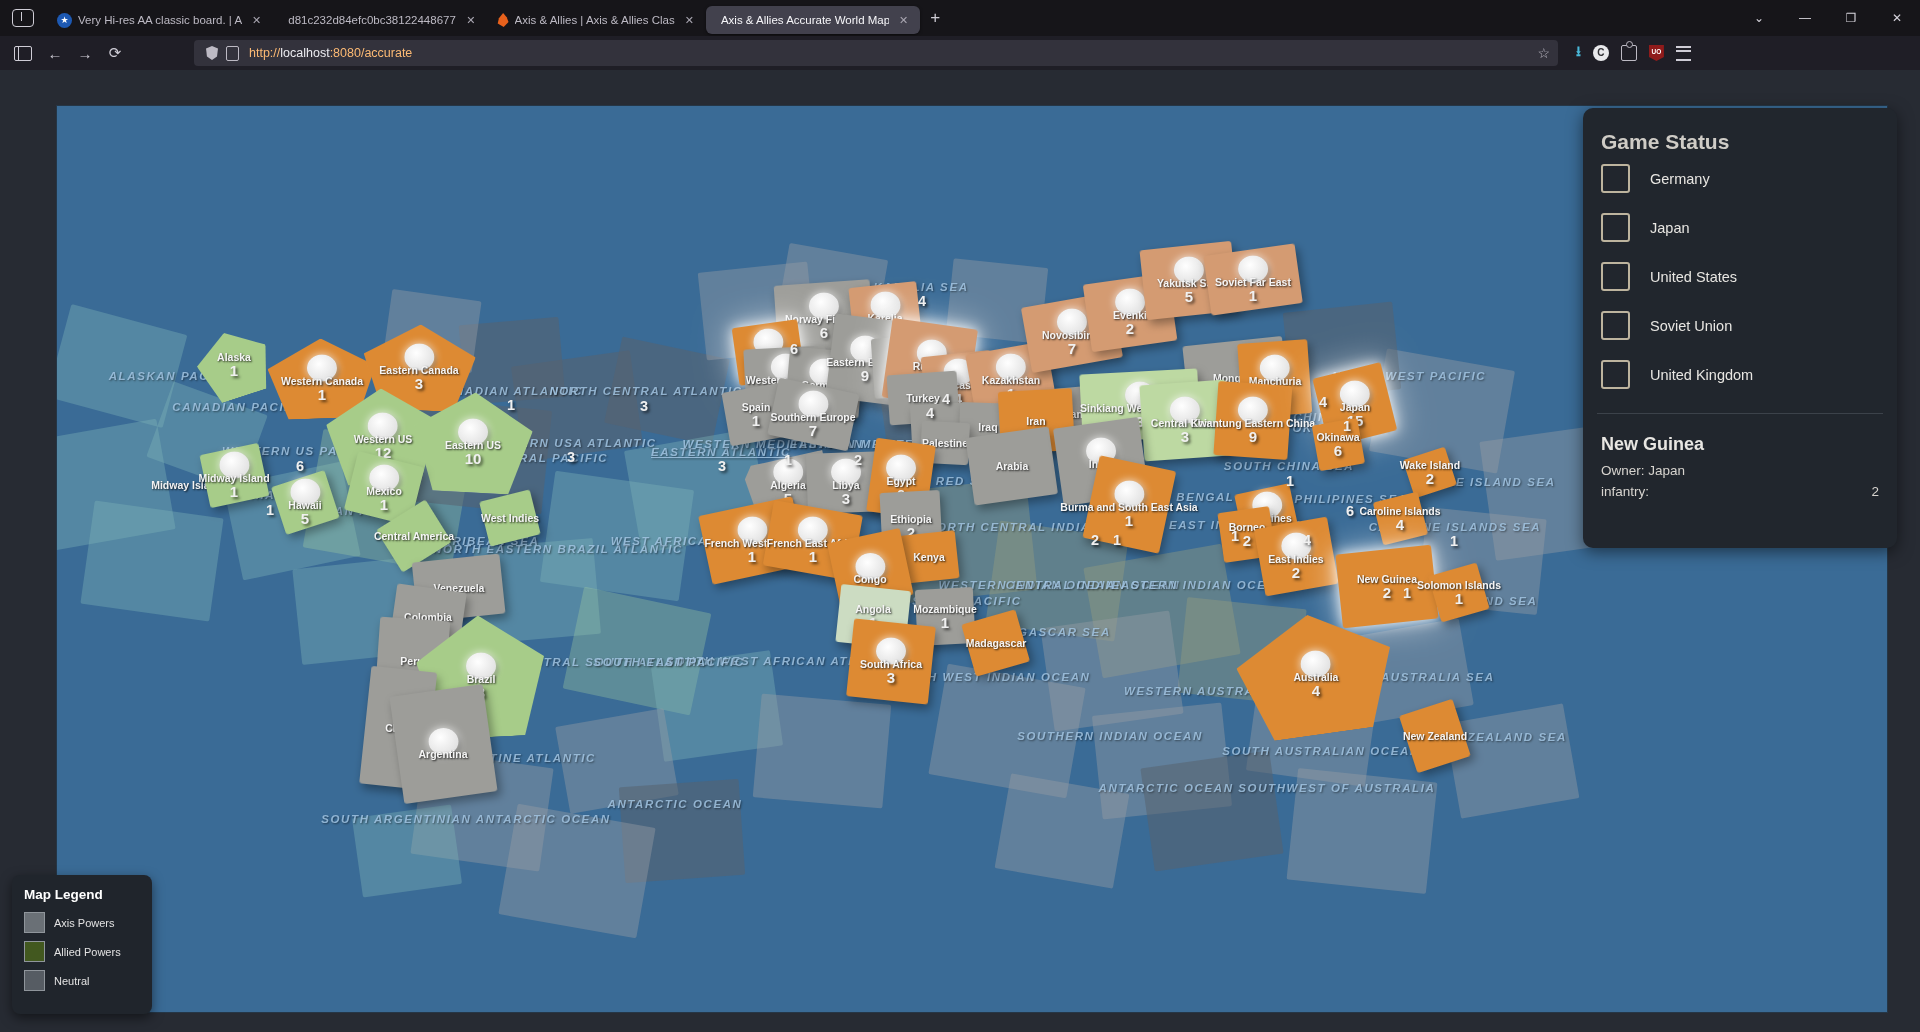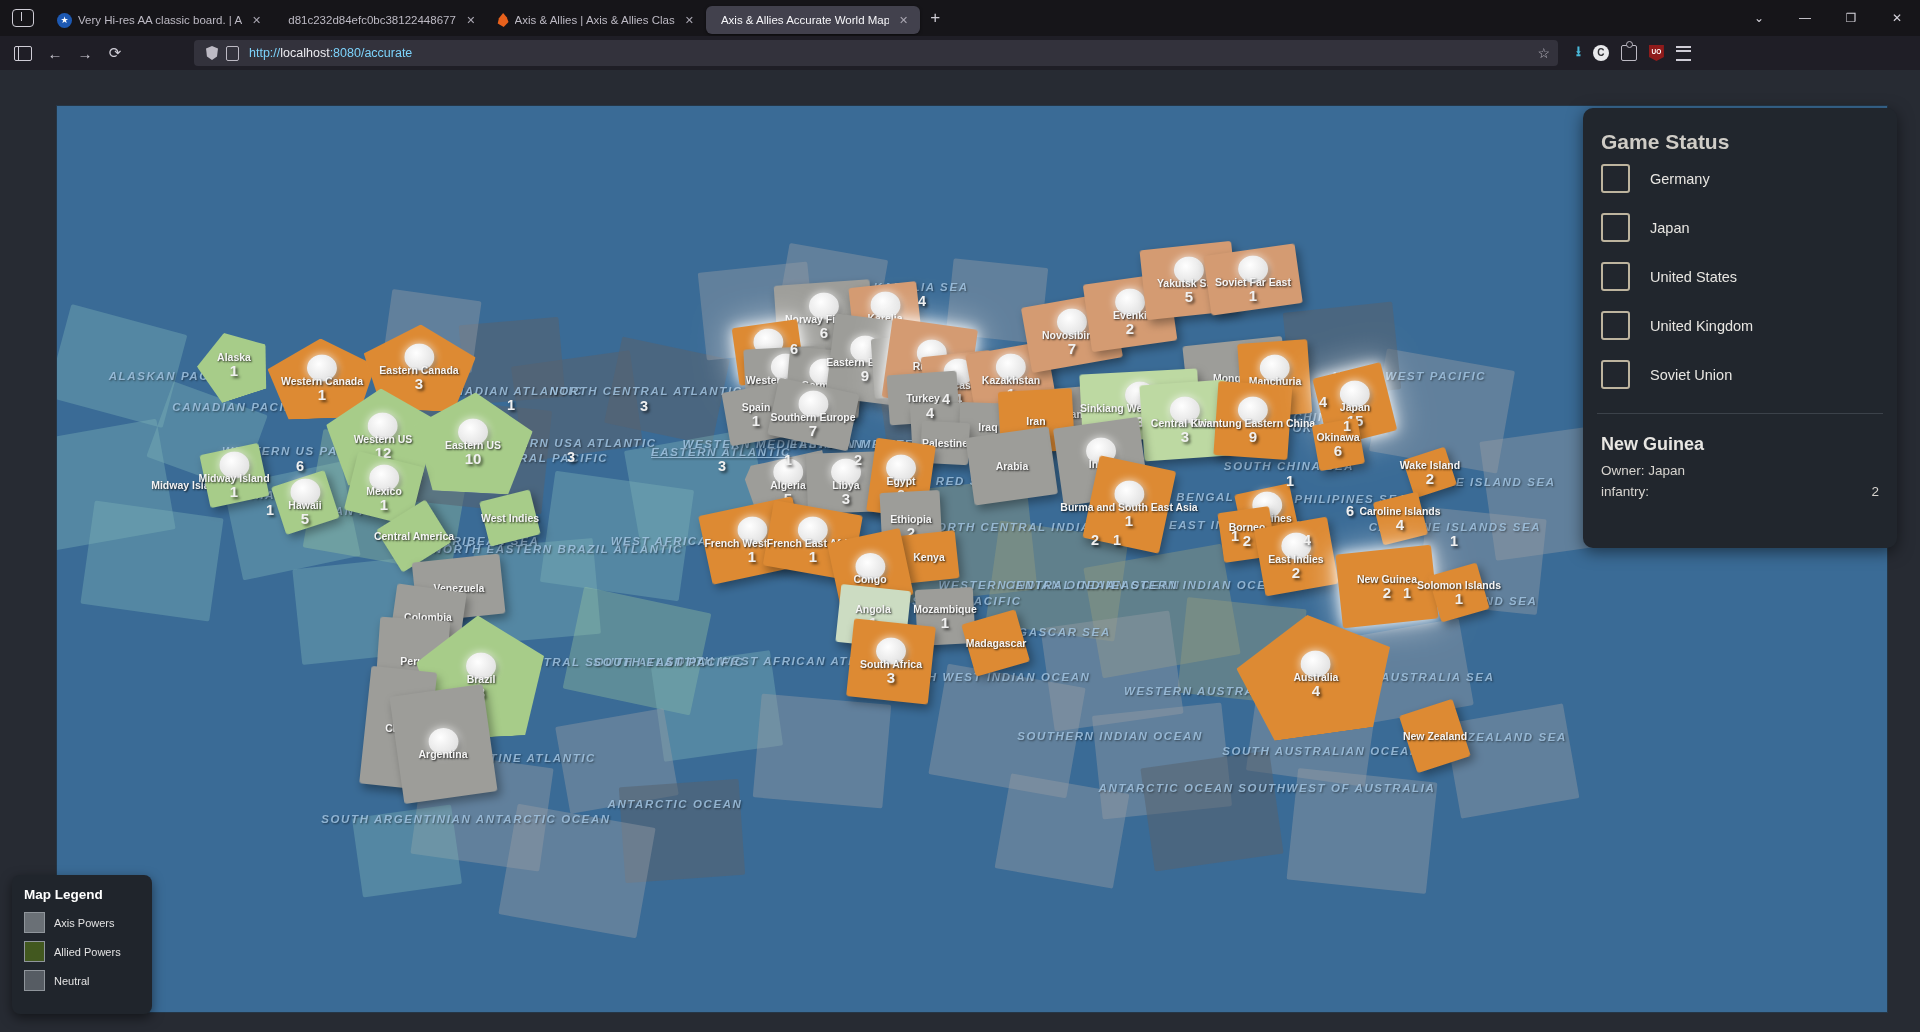--- a/index.html
+++ b/index.html
@@ -18,21 +18,21 @@
   .newtab{color:#cfcdd6;font-size:17px;margin-left:10px;}
   #win-ctrls{position:absolute;right:0;top:0;height:36px;display:flex;align-items:center;gap:0;color:#d6d4dc;}
   #win-ctrls .wc{width:46px;text-align:center;font-size:12px;}
   #toolbar{position:absolute;left:0;top:36px;width:1920px;height:34px;background:#1f1e26;display:flex;align-items:center;}
   .navic{color:#cfcdd6;font-size:15px;width:30px;text-align:center;}
   .sbic{width:16px;height:13px;border:1.5px solid #cfcdd6;border-radius:2px;margin:0 8px 0 14px;position:relative;}
   .sbic:before{content:"";position:absolute;left:3px;top:0;bottom:0;border-left:1.5px solid #cfcdd6;}
   #urlbar{height:26px;width:1348px;margin-left:64px;background:#33323c;border-radius:4px;display:flex;align-items:center;padding:0 8px;}
   #urlbar .shield{width:12px;height:14px;background:#bdbac4;clip-path:polygon(50% 0,100% 18%,92% 75%,50% 100%,8% 75%,0 18%);margin:0 8px 0 4px;}
   #urlbar .page-ic{width:11px;height:13px;border:1.4px solid #bdbac4;border-radius:2px;margin-right:10px;}
-  #urlbar .u{font-size:12.5px;color:#7dd3fc;}
+  #urlbar .u{font-size:12.5px;color:#fdba74;}
   #urlbar .u.host{color:#ececf1;}
   #urlbar .star{margin-left:auto;color:#bdbac4;font-size:14px;}
   #tb-right{display:flex;align-items:center;gap:12px;margin-left:18px;}
   .dl{color:#49b8d8;font-size:14px;font-weight:bold;}
   .extC{width:16px;height:16px;border-radius:50%;background:#e9e9ec;color:#2f2f33;font-size:10px;font-weight:bold;text-align:center;line-height:16px;}
   .puzzle{width:14px;height:14px;border:1.5px solid #bdbac4;border-radius:2px;position:relative;}
   .puzzle:before{content:"";position:absolute;left:4px;top:-5px;width:5px;height:5px;border-radius:50%;border:1.5px solid #bdbac4;background:#1f1e26;}
   .ublock{width:15px;height:16px;background:#8f1b1b;clip-path:polygon(50% 100%,0 75%,0 0,100% 0,100% 75%);color:#fff;font-size:6.5px;font-weight:bold;text-align:center;line-height:13px;}
   .burger{width:15px;height:11px;border-top:2px solid #cfcdd6;border-bottom:2px solid #cfcdd6;position:relative;}
   .burger:before{content:"";position:absolute;left:0;right:0;top:2.6px;border-top:2px solid #cfcdd6;}
@@ -635,25 +635,25 @@
         <div class="player-row">
           <div class="cbox"></div>
           <div class="player-lbl">Japan</div>
         </div>
         <div class="player-row">
           <div class="cbox"></div>
           <div class="player-lbl">United States</div>
         </div>
         <div class="player-row">
           <div class="cbox"></div>
-          <div class="player-lbl">United Kingdom</div>
+          <div class="player-lbl">Soviet Union</div>
         </div>
         <div class="player-row">
           <div class="cbox"></div>
-          <div class="player-lbl">Soviet Union</div>
+          <div class="player-lbl">United Kingdom</div>
         </div>
       </div>
     <div id="status-div"></div>
     <div id="terr-name">New Guinea</div>
     <div class="terr-line">
       <span>Owner: Japan</span>
     </div>
     <div class="terr-line">
       <span>infantry:</span>
       <span>2</span>

